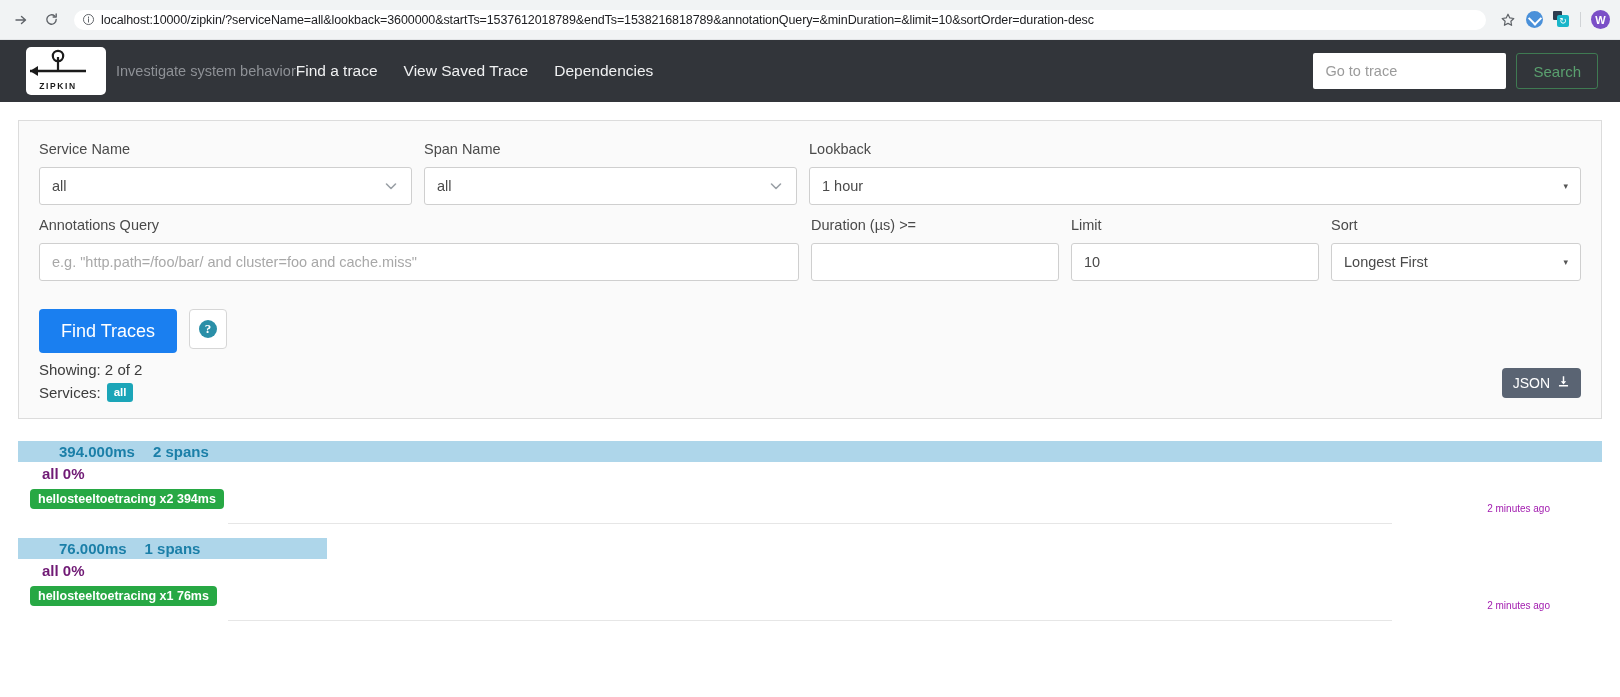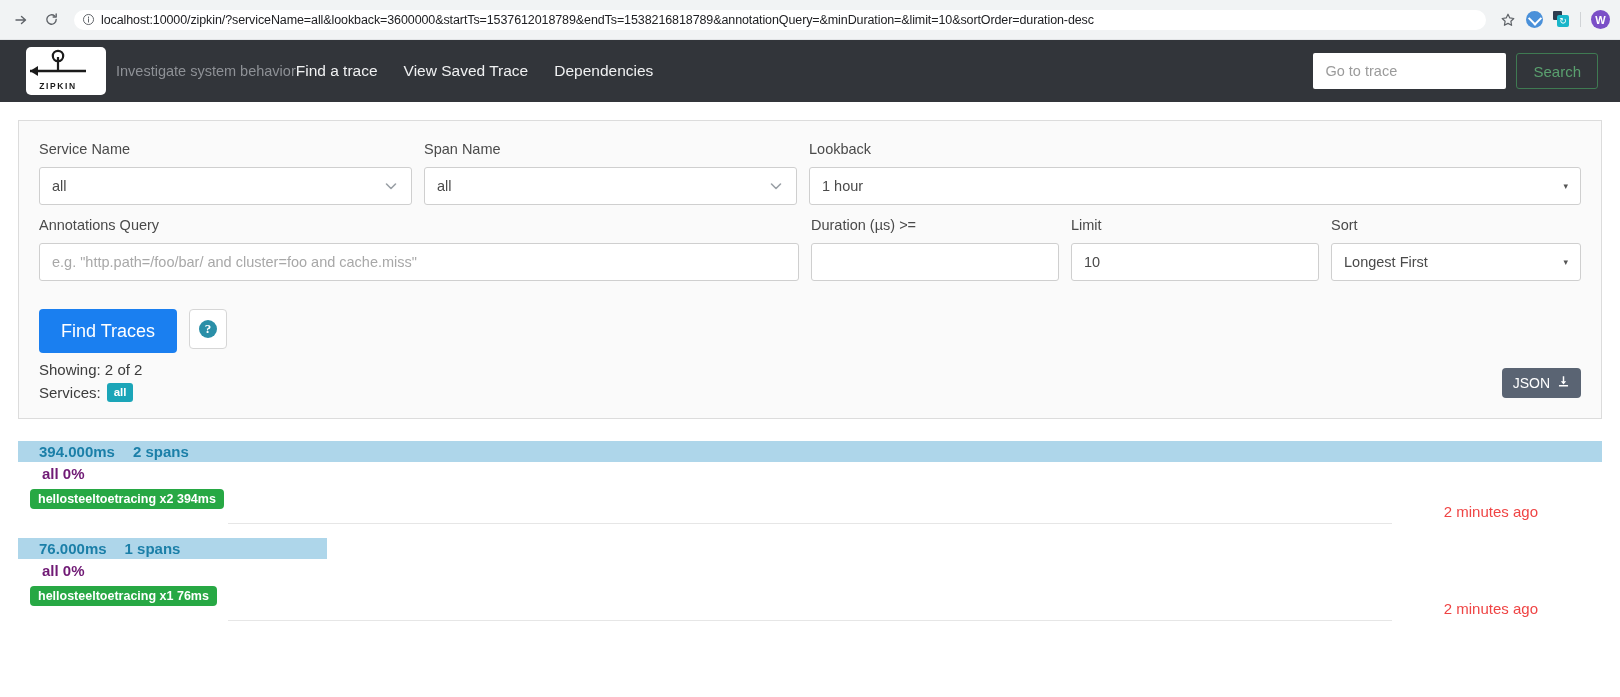--- a/index.html
+++ b/index.html
@@ -303,21 +303,21 @@
   }
   .trace-row {
     position: relative;
     padding-bottom: 14px;
   }
   .trace-bar {
     background: #aed6ea;
     height: 21px;
     display: flex;
     align-items: center;
-    padding-left: 21px;
+    padding-left: 41px;
     gap: 18px;
   }
   .trace-bar .dur,
   .trace-bar .spans {
     color: #1b7fa8;
     font-size: 15px;
     font-weight: bold;
   }
   .trace-sub {
     padding-left: 24px;
@@ -332,23 +332,23 @@
     margin-left: 12px;
     background: #27a844;
     color: #ffffff;
     font-size: 12.5px;
     font-weight: bold;
     padding: 3px 8px;
     border-radius: 4px;
   }
   .trace-time {
     position: absolute;
-    right: 64px;
-    color: #ef4444;
-    font-size: 15px;
+    right: 52px;
+    color: #a21caf;
+    font-size: 10px;
   }
   .trace-underline {
     margin-left: 210px;
     margin-right: 210px;
     border-bottom: 1px solid #e6e6e6;
     margin-top: 14px;
   }
 </style>
 </head>
 <body>

